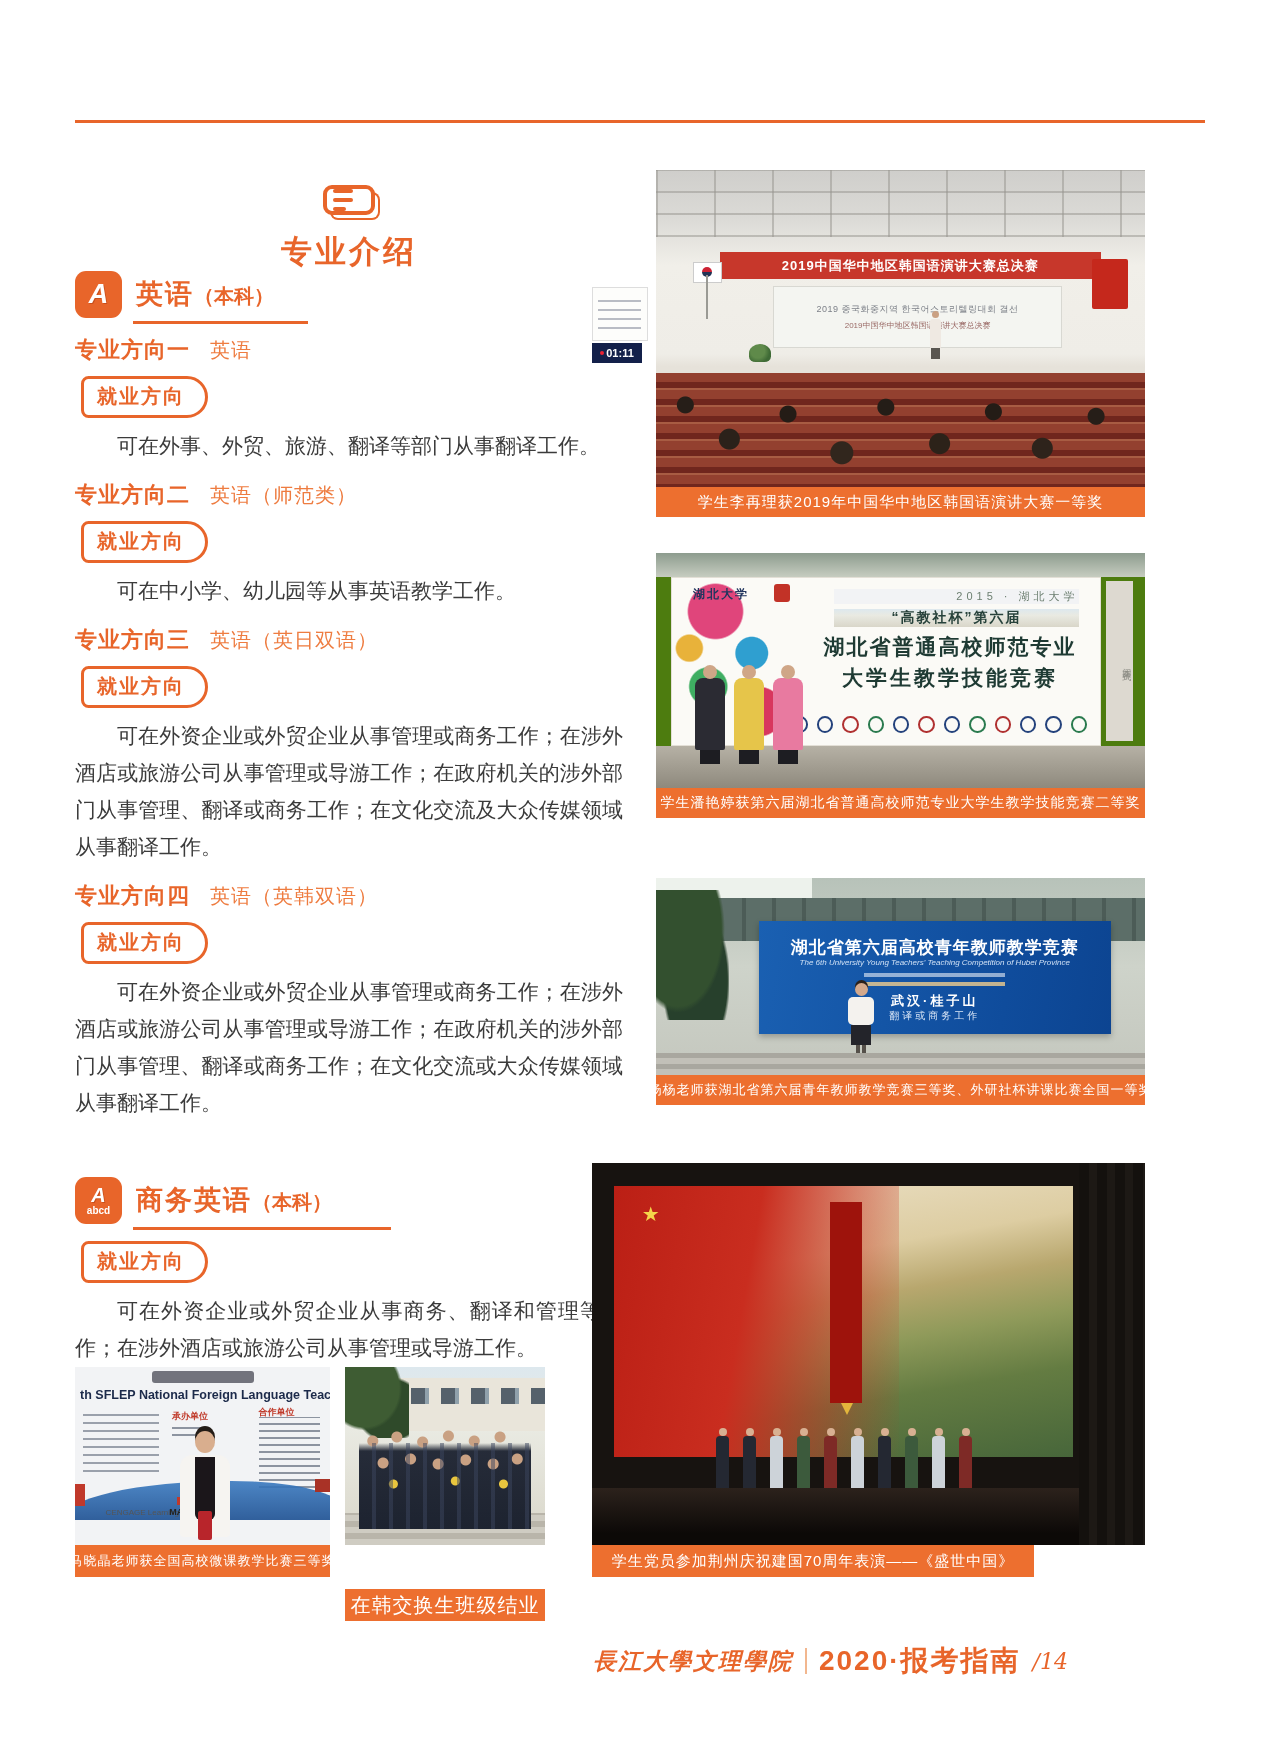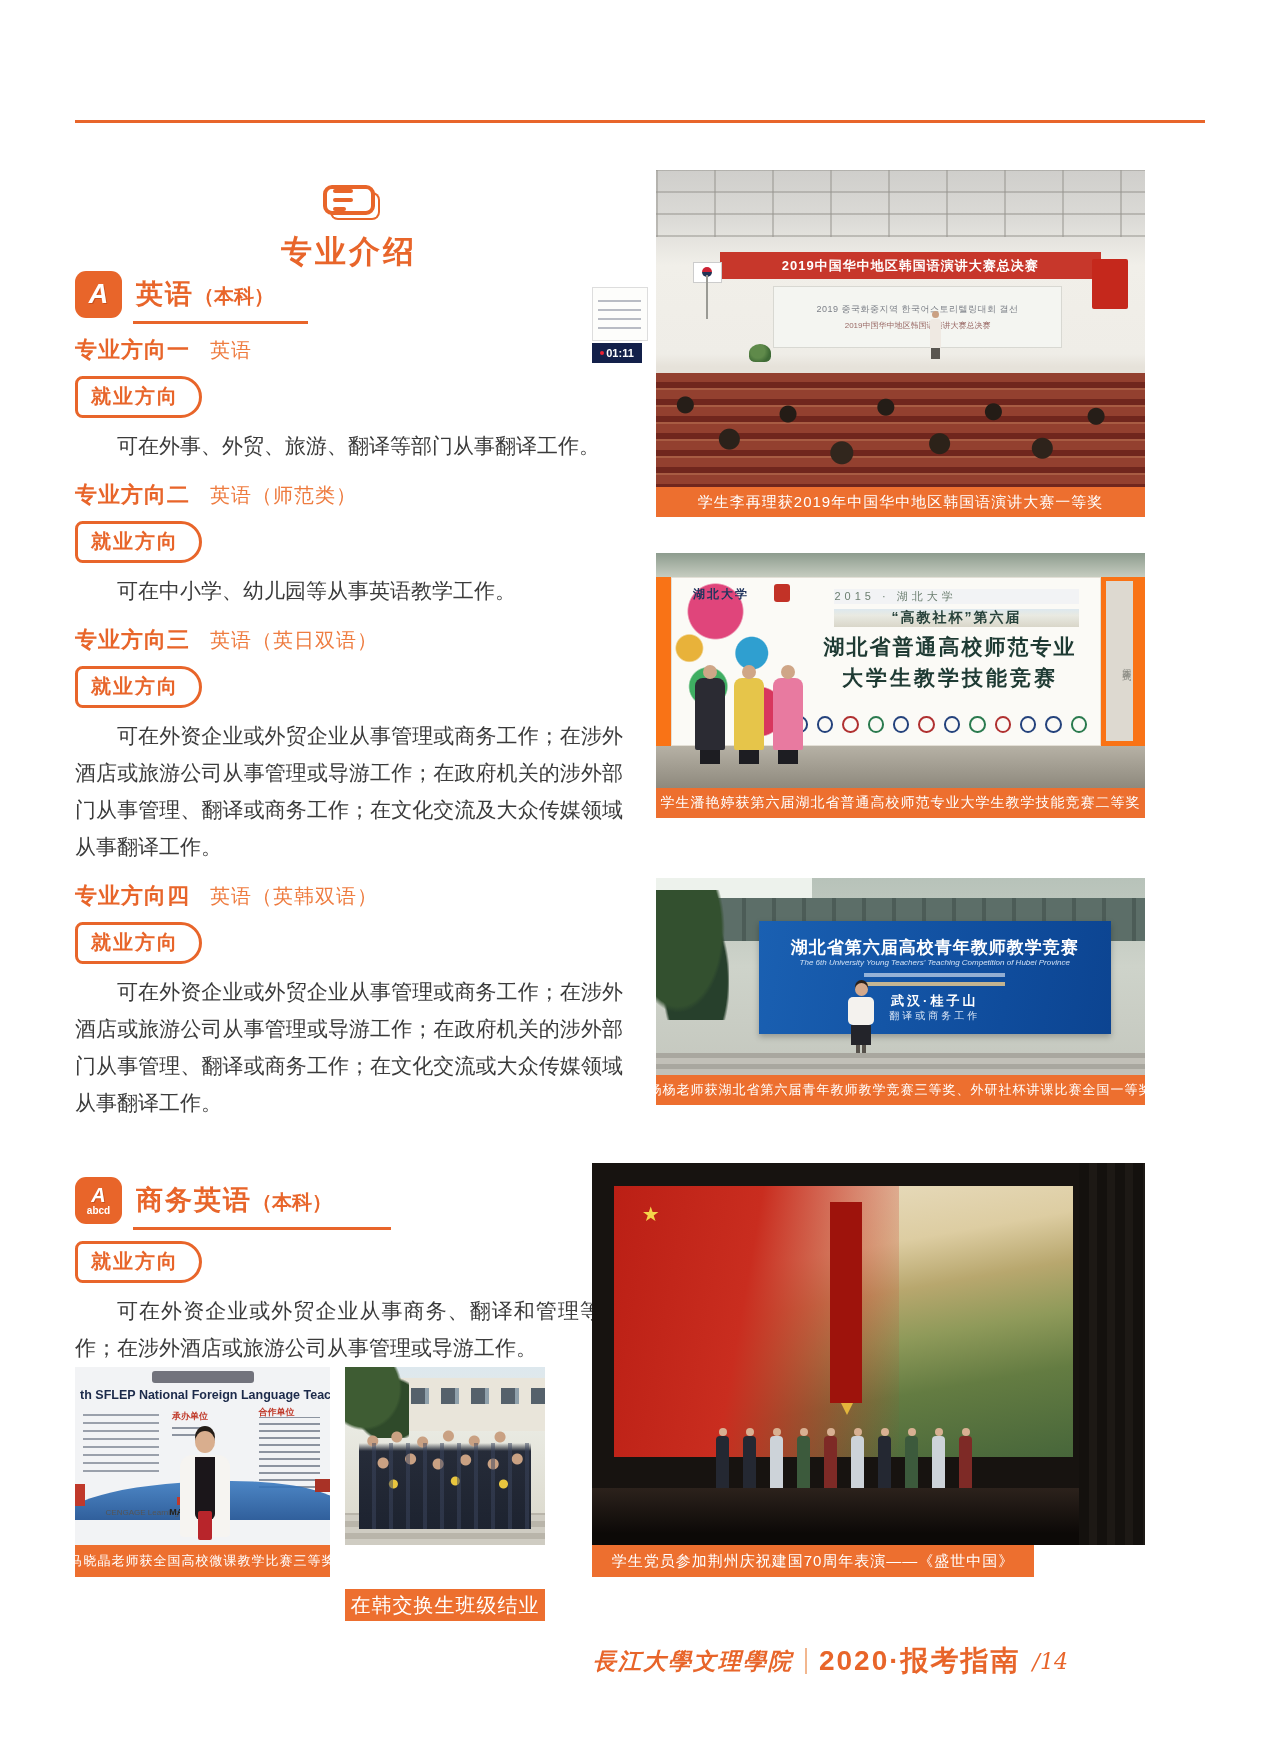--- a/index.html
+++ b/index.html
@@ -34,21 +34,21 @@
   .mtitle{color:var(--accent);font-weight:bold;font-size:27px;letter-spacing:2px;}
   .mtitle .deg{font-size:20px;letter-spacing:0;}
   .mrule{position:absolute;left:58px;bottom:-5px;height:3px;background:var(--accent);}
   .w1{width:175px;} .w2{width:258px;}
   .mh2{margin-top:54px;}
 
   .dir{margin-top:16px;}
   .dirrow{display:flex;align-items:baseline;gap:20px;}
   .dirlabel{color:var(--accent);font-weight:bold;font-size:22px;letter-spacing:1px;}
   .dirname{color:#ee7c40;font-size:20px;letter-spacing:1px;}
-  .empwrap{margin-top:11px;}
+  .empwrap{margin-top:11px;margin-left:6px;}
   .empbadge{display:inline-block;border:3px solid var(--accent);border-radius:8px 22px 22px 8px;
             color:var(--accent);font-weight:bold;font-size:20px;letter-spacing:2px;padding:4px 20px 5px 13px;}
   .ptext{margin:9px 0 0 0;font-size:21px;line-height:37px;color:var(--ink);text-align:justify;text-indent:2em;}
 
   
   .photo{position:absolute;overflow:hidden;background:#ddd;}
   .cap{position:absolute;background:var(--cap);color:#fff;display:flex;align-items:center;justify-content:center;
        font-size:15px;letter-spacing:1px;white-space:nowrap;}
 
   
@@ -86,33 +86,33 @@
 
   
   .kcard{position:absolute;left:592px;top:287px;width:54px;height:52px;background:#fdfdfb;border:1px solid #ddd;
     background-image:repeating-linear-gradient(0deg,transparent 0 7px,#b9bcc4 7px 9px);background-size:80% 80%;
     background-position:50% 55%;background-repeat:no-repeat;}
   .timer{position:absolute;left:592px;top:343px;width:50px;height:20px;background:#13204a;color:#fff;
     font-size:11px;font-weight:bold;display:flex;align-items:center;justify-content:center;gap:2px;}
   .timer::before{content:"";width:4px;height:4px;border-radius:50%;background:#e23;}
 
   
-  .r2{background:#f97316;}
+  .r2{background:#4d7c0f;}
   .r2 .top{position:absolute;left:0;right:0;top:0;height:10%;background:linear-gradient(#8d9c8e,#c6ccc0);}
   .r2 .board{position:absolute;left:3%;right:9%;top:10%;bottom:18%;background:#fbfaf6;border:1px solid #e3dfd6;}
   .r2 .splash{position:absolute;left:0;top:0;bottom:0;width:34%;
     background-image:
       radial-gradient(circle at 30% 20%,#e0457b 0 16%,transparent 17%),
       radial-gradient(circle at 55% 45%,#2f9fd0 0 13%,transparent 14%),
       radial-gradient(circle at 25% 65%,#3fae62 0 12%,transparent 13%),
       radial-gradient(circle at 60% 80%,#d8375e 0 15%,transparent 16%),
       radial-gradient(circle at 12% 42%,#e8b23a 0 8%,transparent 9%);}
   .r2 .logo{position:absolute;left:5%;top:5%;font-size:12px;font-weight:bold;color:#22355e;letter-spacing:2px;}
   .r2 .seal{position:absolute;left:24%;top:4%;width:16px;height:18px;background:#c23227;border-radius:3px;}
-  .r2 .l1{position:absolute;left:38%;right:5%;top:7%;text-align:left;font-size:11px;color:#6c7f70;letter-spacing:4px;}
+  .r2 .l1{position:absolute;left:38%;right:5%;top:7%;text-align:right;font-size:11px;color:#6c7f70;letter-spacing:4px;}
   .r2 .l2{position:absolute;left:38%;right:5%;top:19%;text-align:center;font-size:14px;font-weight:bold;color:#27423b;letter-spacing:2px;}
   .r2 .l3{position:absolute;left:34%;right:4%;top:33%;text-align:center;font-size:21px;font-weight:bold;color:#1e3a33;letter-spacing:2px;}
   .r2 .l4{position:absolute;left:34%;right:4%;top:52%;text-align:center;font-size:21px;font-weight:bold;color:#1e3a33;letter-spacing:3px;}
   .r2 .circles{position:absolute;left:28%;right:3%;bottom:7%;display:flex;gap:9px;justify-content:center;}
   .r2 .circles span{width:13px;height:13px;border-radius:50%;border:2px solid #24427c;}
   .r2 .circles span:nth-child(3n){border-color:#b03030;}
   .r2 .circles span:nth-child(4n){border-color:#2a7a4e;}
   .r2 .sideb{position:absolute;right:2.5%;top:12%;bottom:20%;width:5.5%;background:#ddd9d0;
     color:#8a8a82;font-size:9px;writing-mode:vertical-rl;text-align:center;padding-top:6px;letter-spacing:2px;}
   .r2 .ground{position:absolute;left:0;right:0;bottom:0;height:18%;background:linear-gradient(#b6b1a5,#8e897d);}

